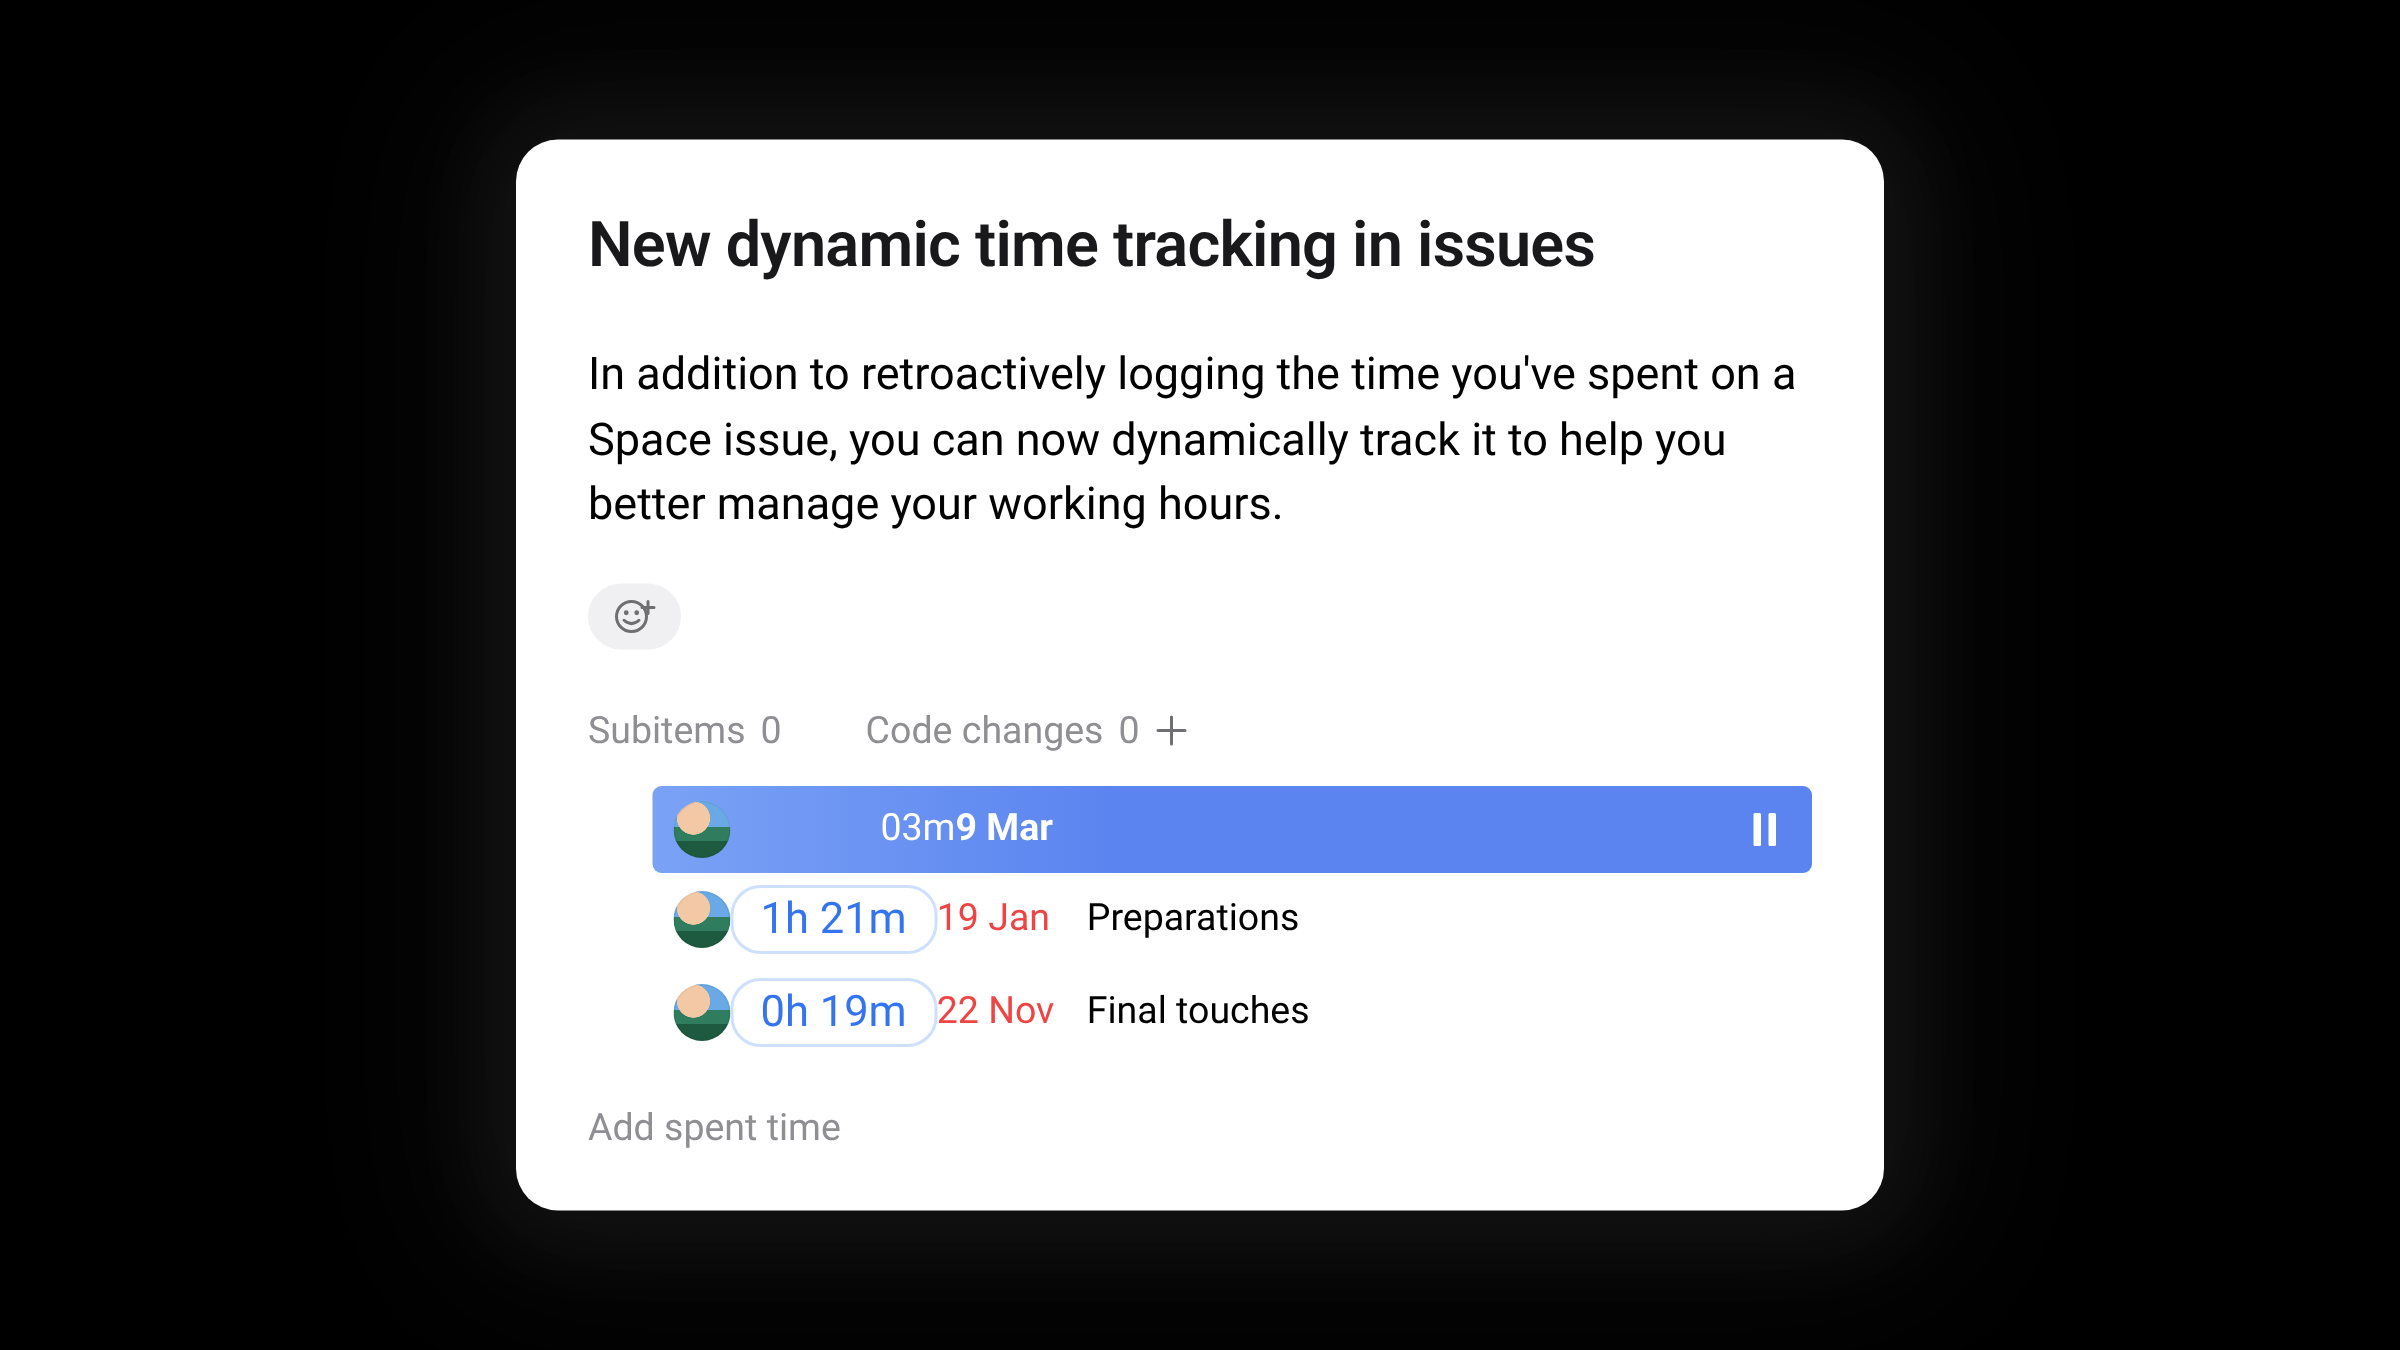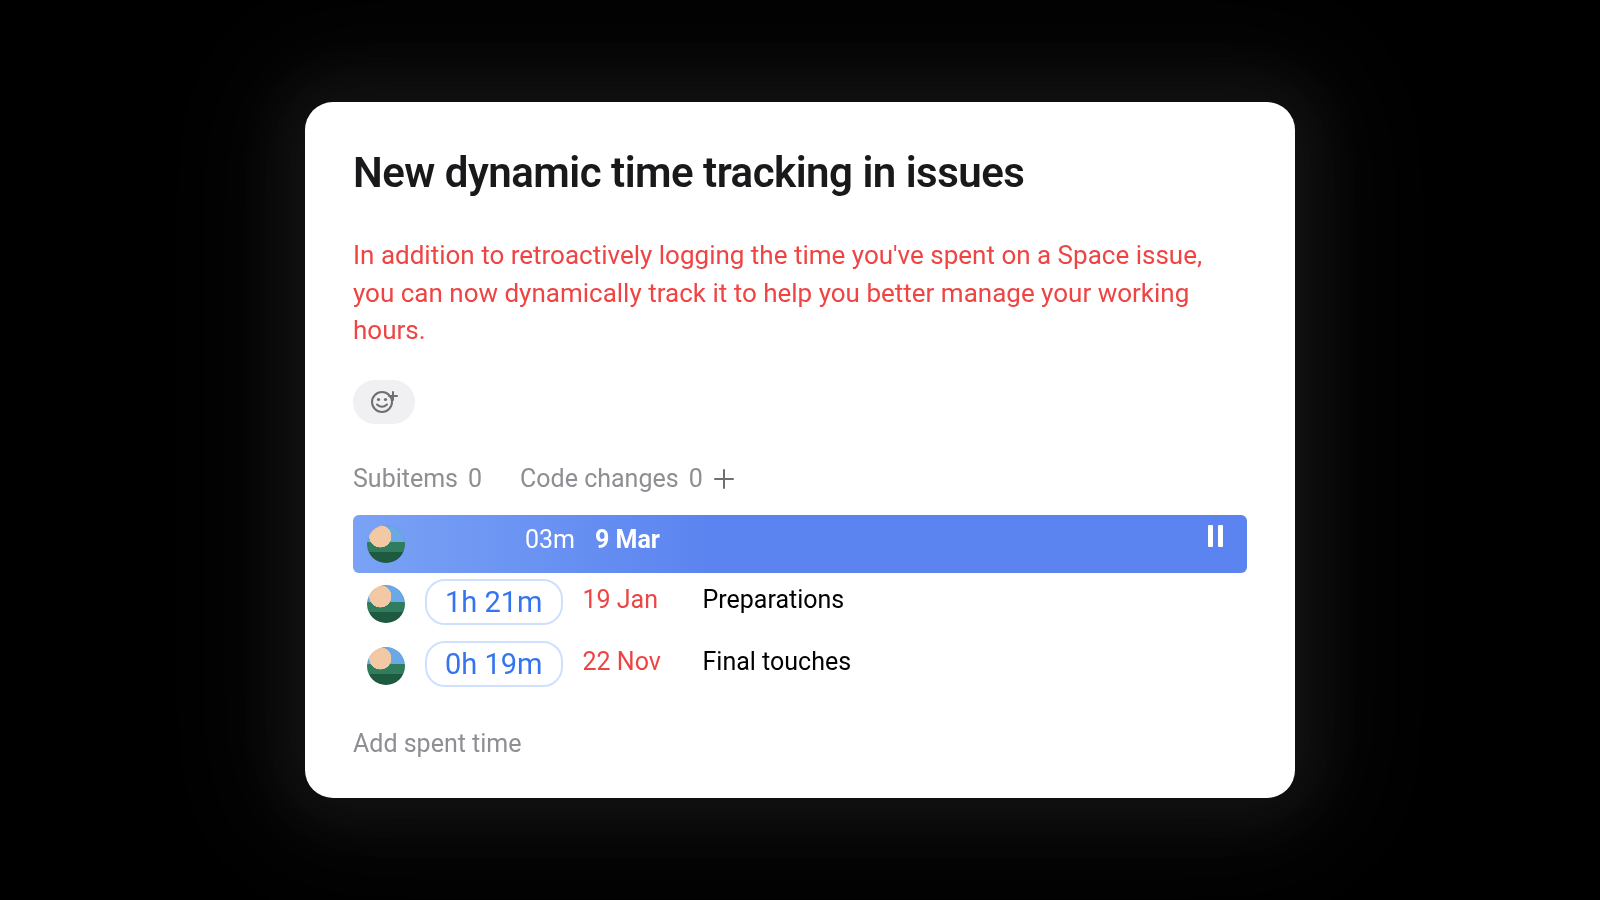--- a/index.html
+++ b/index.html
@@ -6,56 +6,56 @@
   html, body { width: 1600px; height: 900px; }
   body {
     background: #000;
     font-family: -apple-system, BlinkMacSystemFont, "Segoe UI", Roboto, Helvetica, Arial, sans-serif;
     display: flex;
     align-items: center;
     justify-content: center;
     color: #19191c;
   }
   .card {
-    width: 990px;
+    width: 912px;
     background: #fff;
     border-radius: 28px;
     padding: 46px 48px 40px 48px;
     box-shadow: 0 0 60px 30px rgba(255,255,255,0.05), 0 0 120px 60px rgba(255,255,255,0.03);
     position: relative;
   }
   .title {
     font-size: 42px;
     font-weight: 600;
     letter-spacing: -0.5px;
     margin-bottom: 40px;
   }
   .desc {
-    font-size: 26px;
+    font-size: 30px;
     line-height: 1.45;
-    color: #ef4444;
+    color: #000000;
     margin-bottom: 30px;
     max-width: 880px;
   }
   .react-btn {
     display: inline-flex;
     align-items: center;
     justify-content: center;
     width: 62px;
     height: 44px;
     background: #f0f0f2;
     border-radius: 22px;
     margin-bottom: 40px;
     position: relative;
   }
   .react-btn svg { display:block; }
   .tabs {
     display: flex;
     align-items: center;
-    gap: 38px;
+    gap: 56px;
     font-size: 25px;
     margin-bottom: 0;
     padding-bottom: 10px;
   }
   .tab {
     color: #8e8e93;
     display: flex;
     align-items: center;
     gap: 10px;
   }
@@ -82,24 +82,25 @@
     font-variant-numeric: tabular-nums;
   }
   .pause-circle {
     width: 22px; height: 22px; border-radius: 50%;
     background: #3574f0;
     display: inline-flex; align-items:center; justify-content:center;
   }
   .entries { margin-top: 12px; }
   .entry {
     display: flex;
-    gap: 20px;
+    align-items: center;
     padding: 12px 14px;
     font-size: 25px;
     border-radius: 6px;
+    margin-left: 43px;
   }
   .entry.running {
     background: linear-gradient(90deg, #7aa2f5 0%, #5b84f0 40%, #5b84f0 100%);
     color: #fff;
     border-radius: 6px;
     padding: 10px 24px 10px 14px;
     justify-content: flex-start;
   }
   .entry.running .duration-cell { min-width: 150px; text-align: right; color:#fff; }
   .entry.running .date-cell { color:#fff;font-weight:bold; }

